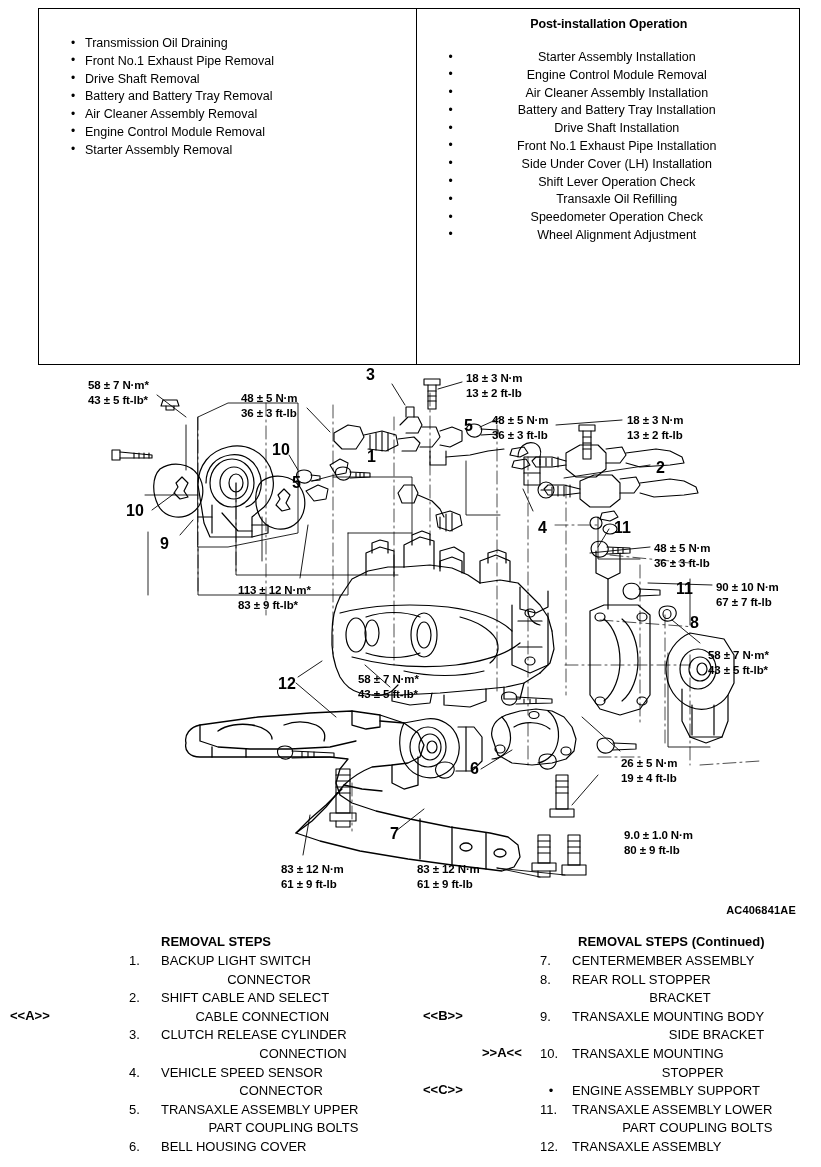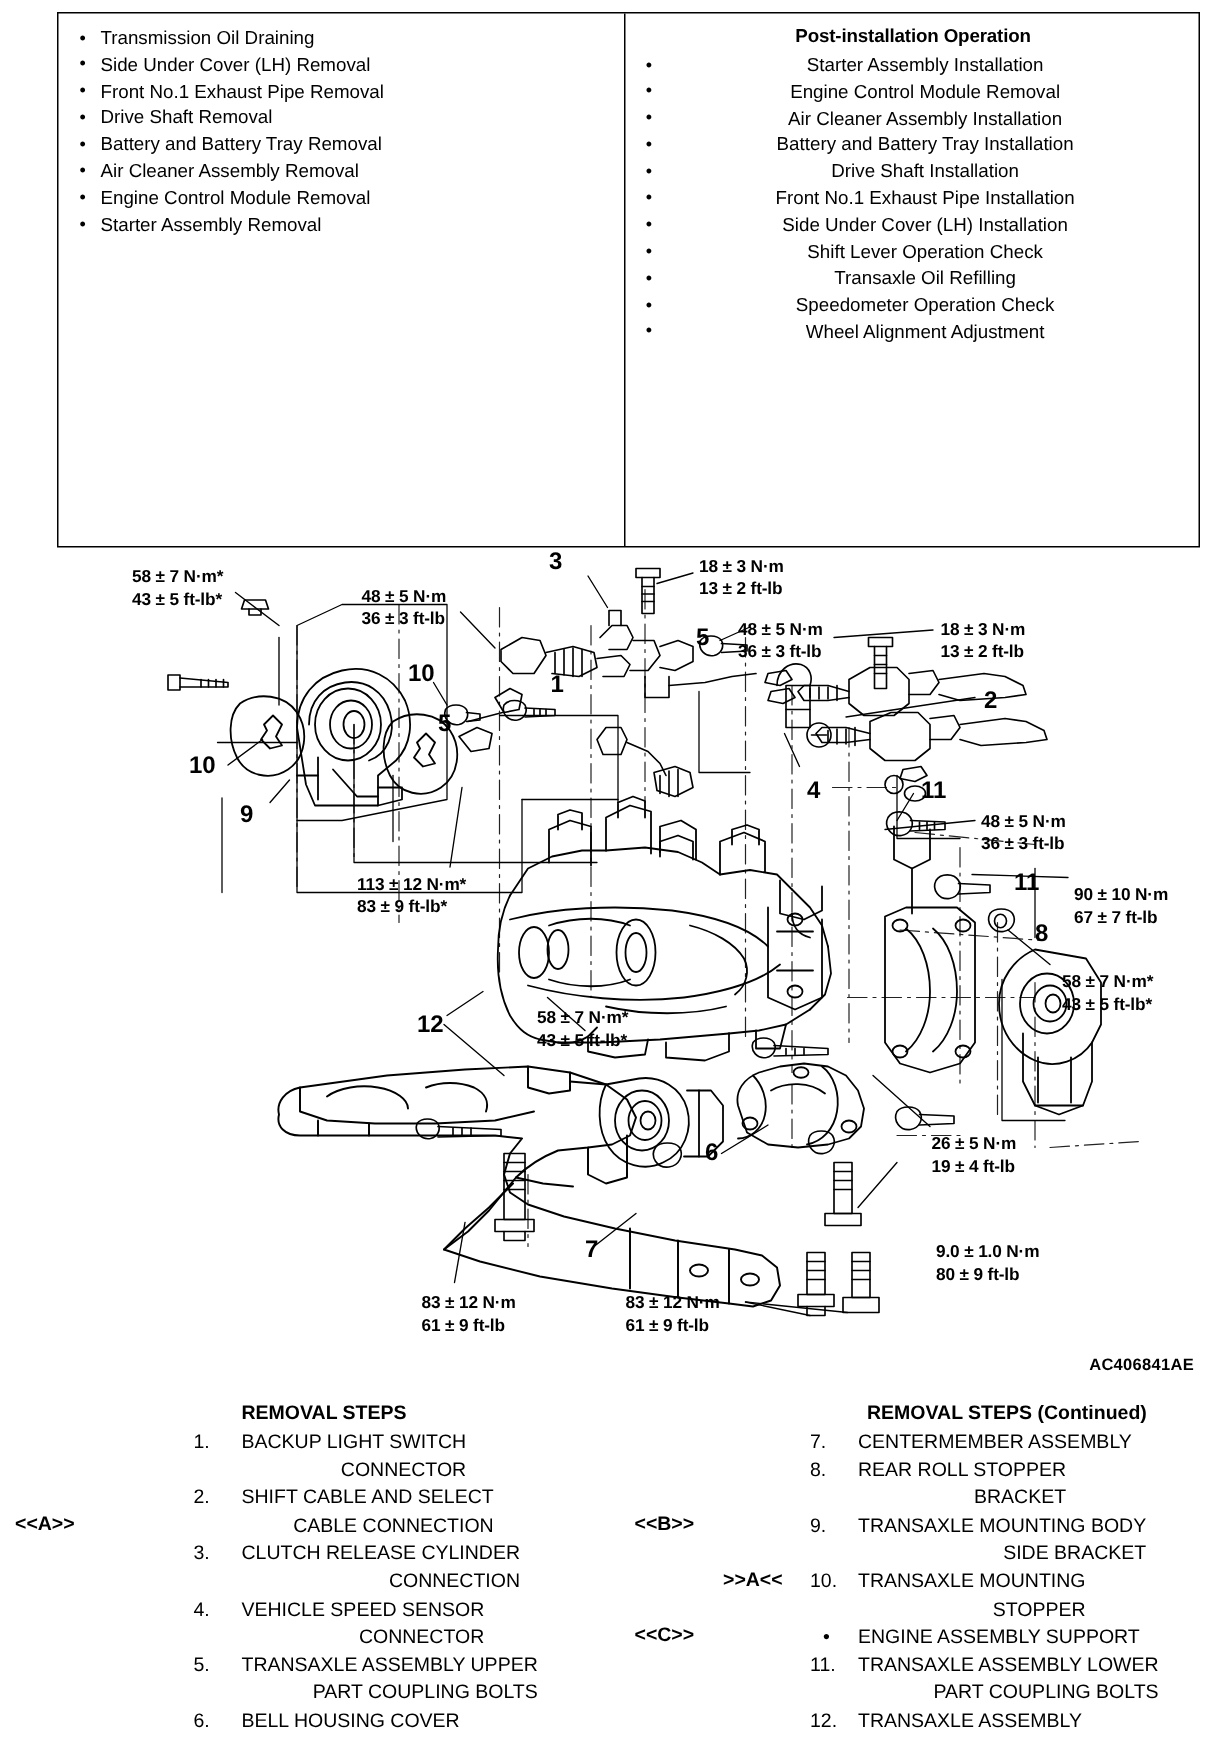--- a/index.html
+++ b/index.html
@@ -40,21 +40,21 @@
     text-align: center;
   }
   .ops-title {
     font-size: 12.5px;
     font-weight: bold;
     margin: 0 0 4px 2px;
     letter-spacing: -0.1px;
   }
   .ops-list {
     list-style: none;
-    margin: 0;
+    margin: 18px;
     padding: 0;
   }
   .ops-list li {
     font-size: 12.5px;
     line-height: 17.8px;
     position: relative;
     padding-left: 18px;
     white-space: nowrap;
   }
   .ops-list li::before {
@@ -165,21 +165,20 @@
     white-space: nowrap;
   }
 </style>
 </head>
 <body>
 
 <div id="ops-box">
   <div class="ops-col left">
     <ul class="ops-list">
       <li>Transmission Oil Draining</li>
-      <li>Side Under Cover (LH) Removal</li>
       <li>Front No.1 Exhaust Pipe Removal</li>
       <li>Drive Shaft Removal</li>
       <li>Battery and Battery Tray Removal</li>
       <li>Air Cleaner Assembly Removal</li>
       <li>Engine Control Module Removal</li>
       <li>Starter Assembly Removal</li>
     </ul>
   </div>
   <div class="ops-col right">
     <div class="ops-title">Post-installation Operation</div>
@@ -557,21 +556,21 @@
       <div>36 ± 3 ft-lb</div>
     </div>
   <div class="torque" style="left:627px; top:48px;">
     <div>18 ± 3 N·m</div>
       <div>13 ± 2 ft-lb</div>
     </div>
   <div class="torque" style="left:654px; top:176px;">
     <div>48 ± 5 N·m</div>
       <div>36 ± 3 ft-lb</div>
     </div>
-  <div class="torque" style="left:716px; top:225px;">
+  <div class="torque" style="left:716px; top:215px;">
     <div>90 ± 10 N·m</div>
       <div>67 ± 7 ft-lb</div>
     </div>
   <div class="torque" style="left:708px; top:283px;">
     <div>58 ± 7 N·m*</div>
       <div>43 ± 5 ft-lb*</div>
     </div>
   <div class="torque" style="left:238px; top:218px;">
     <div>113 ± 12 N·m*</div>
       <div>83 ± 9 ft-lb*</div>

